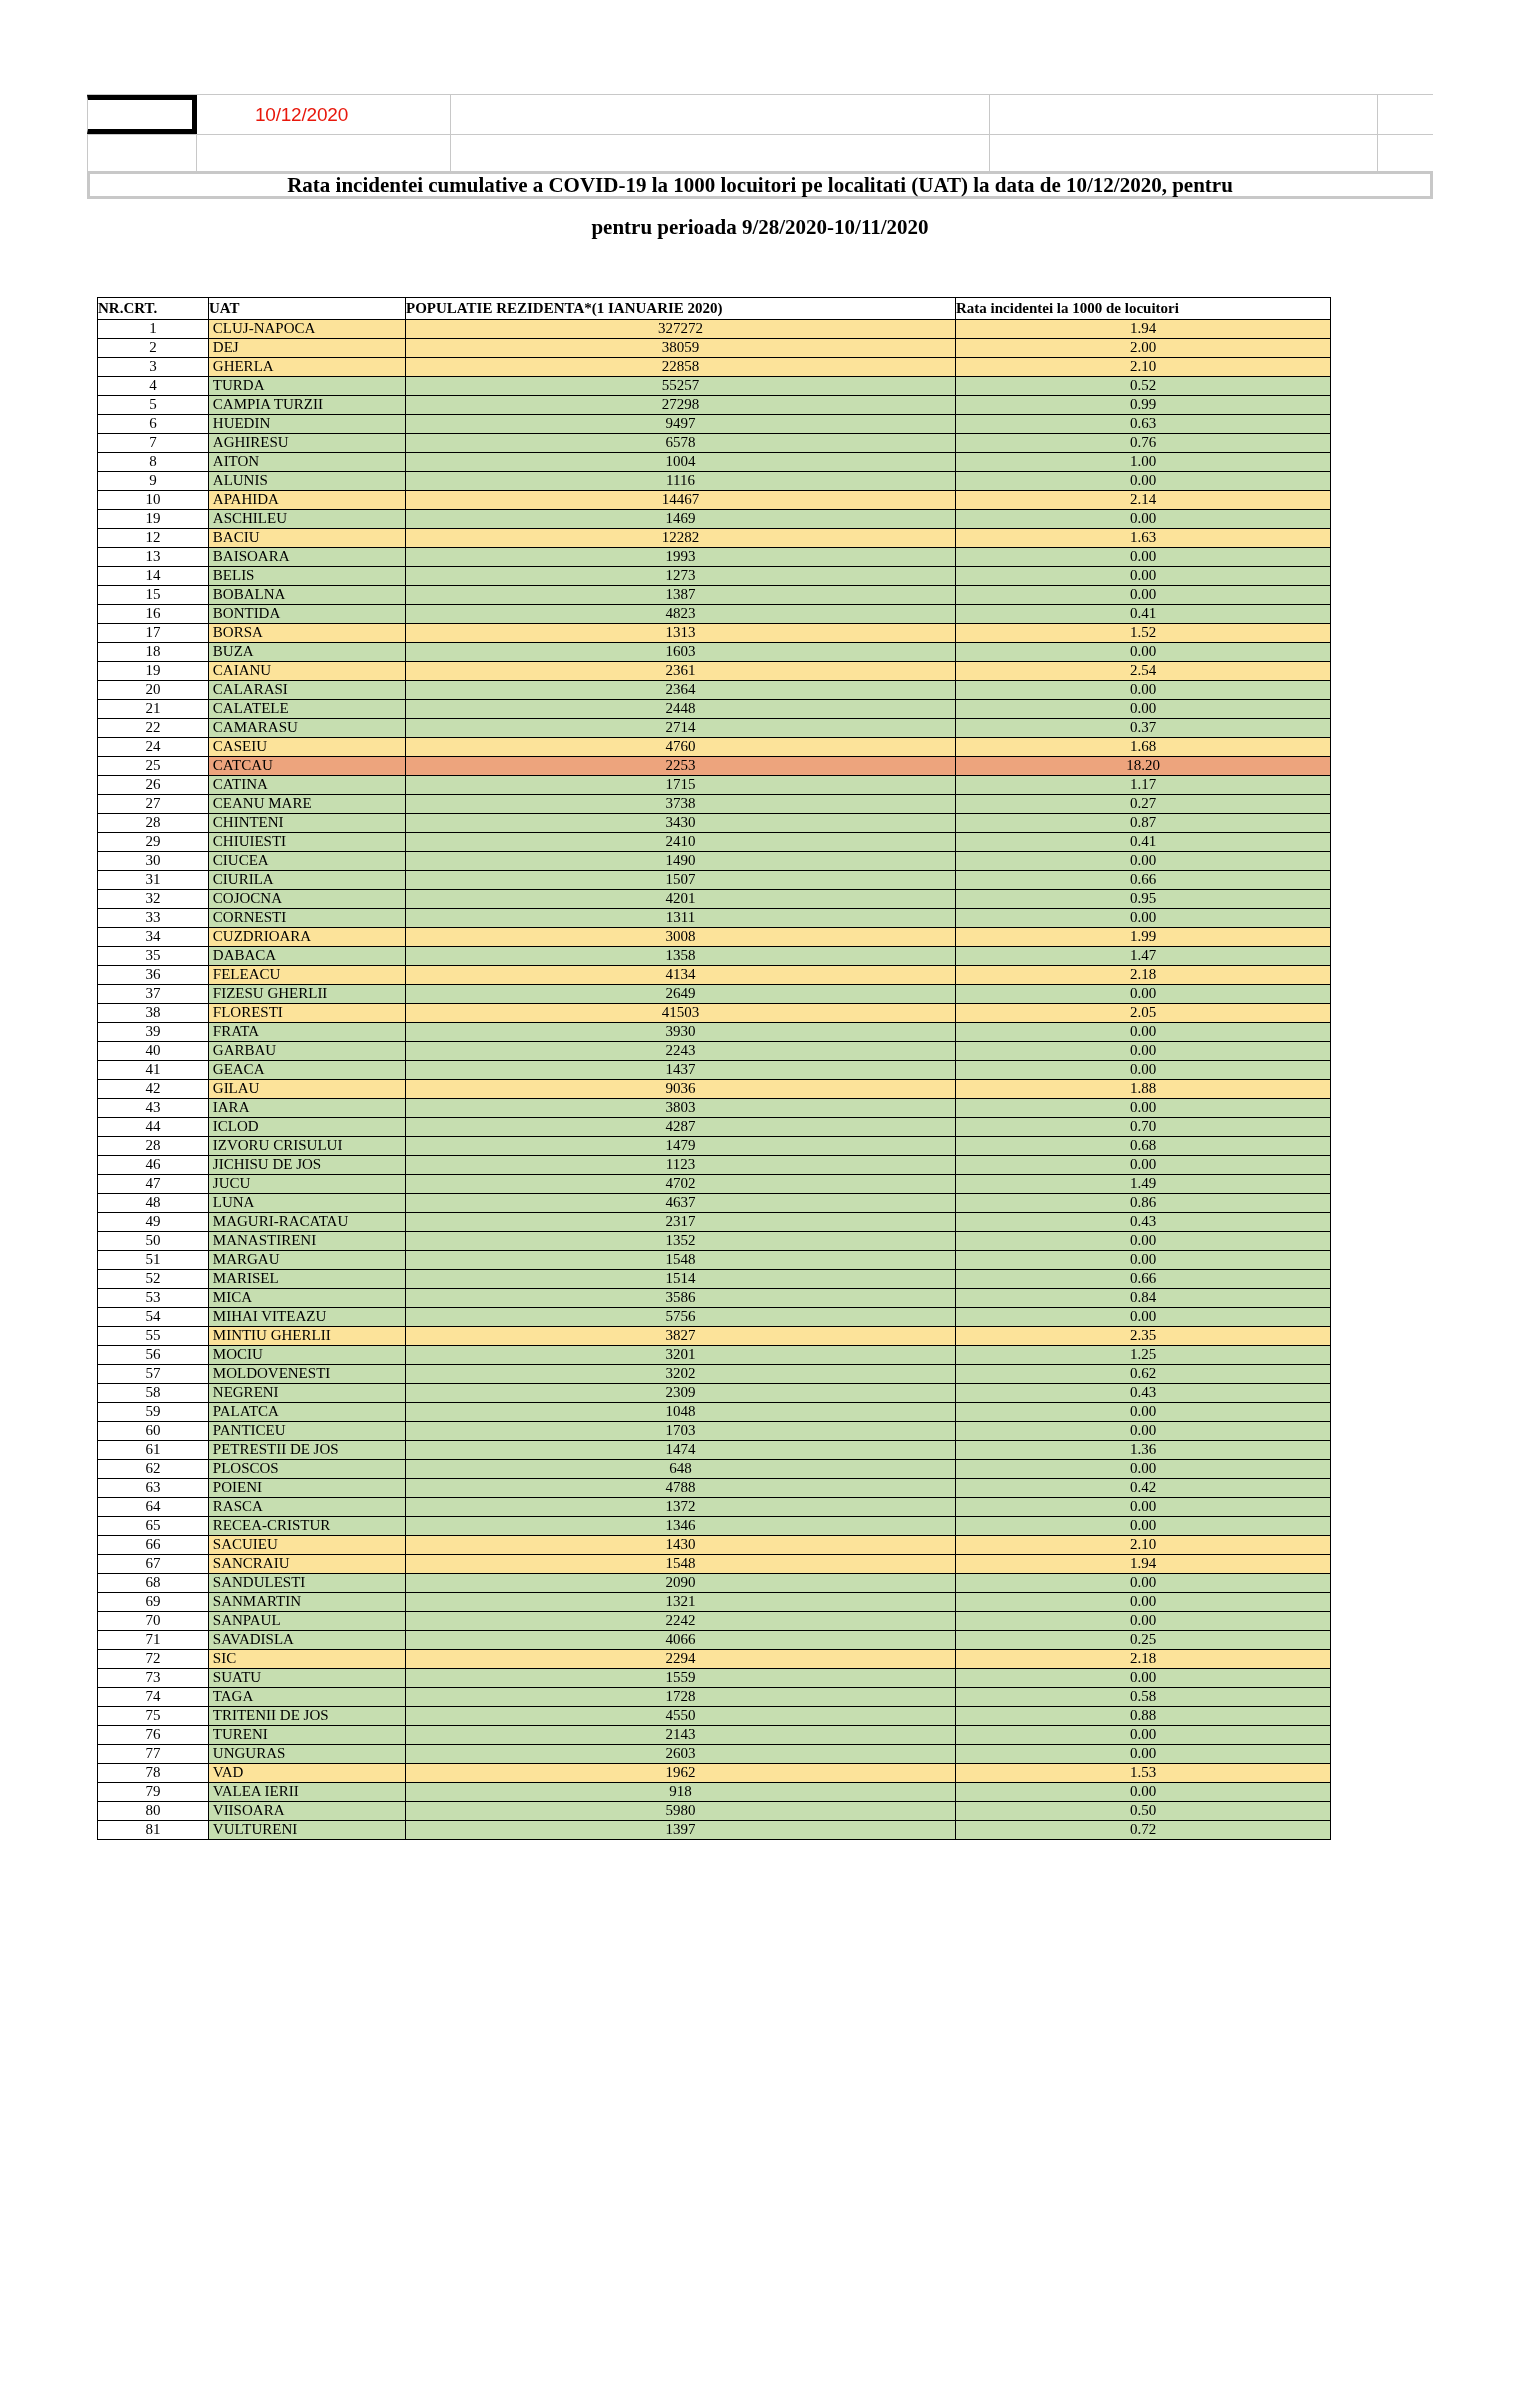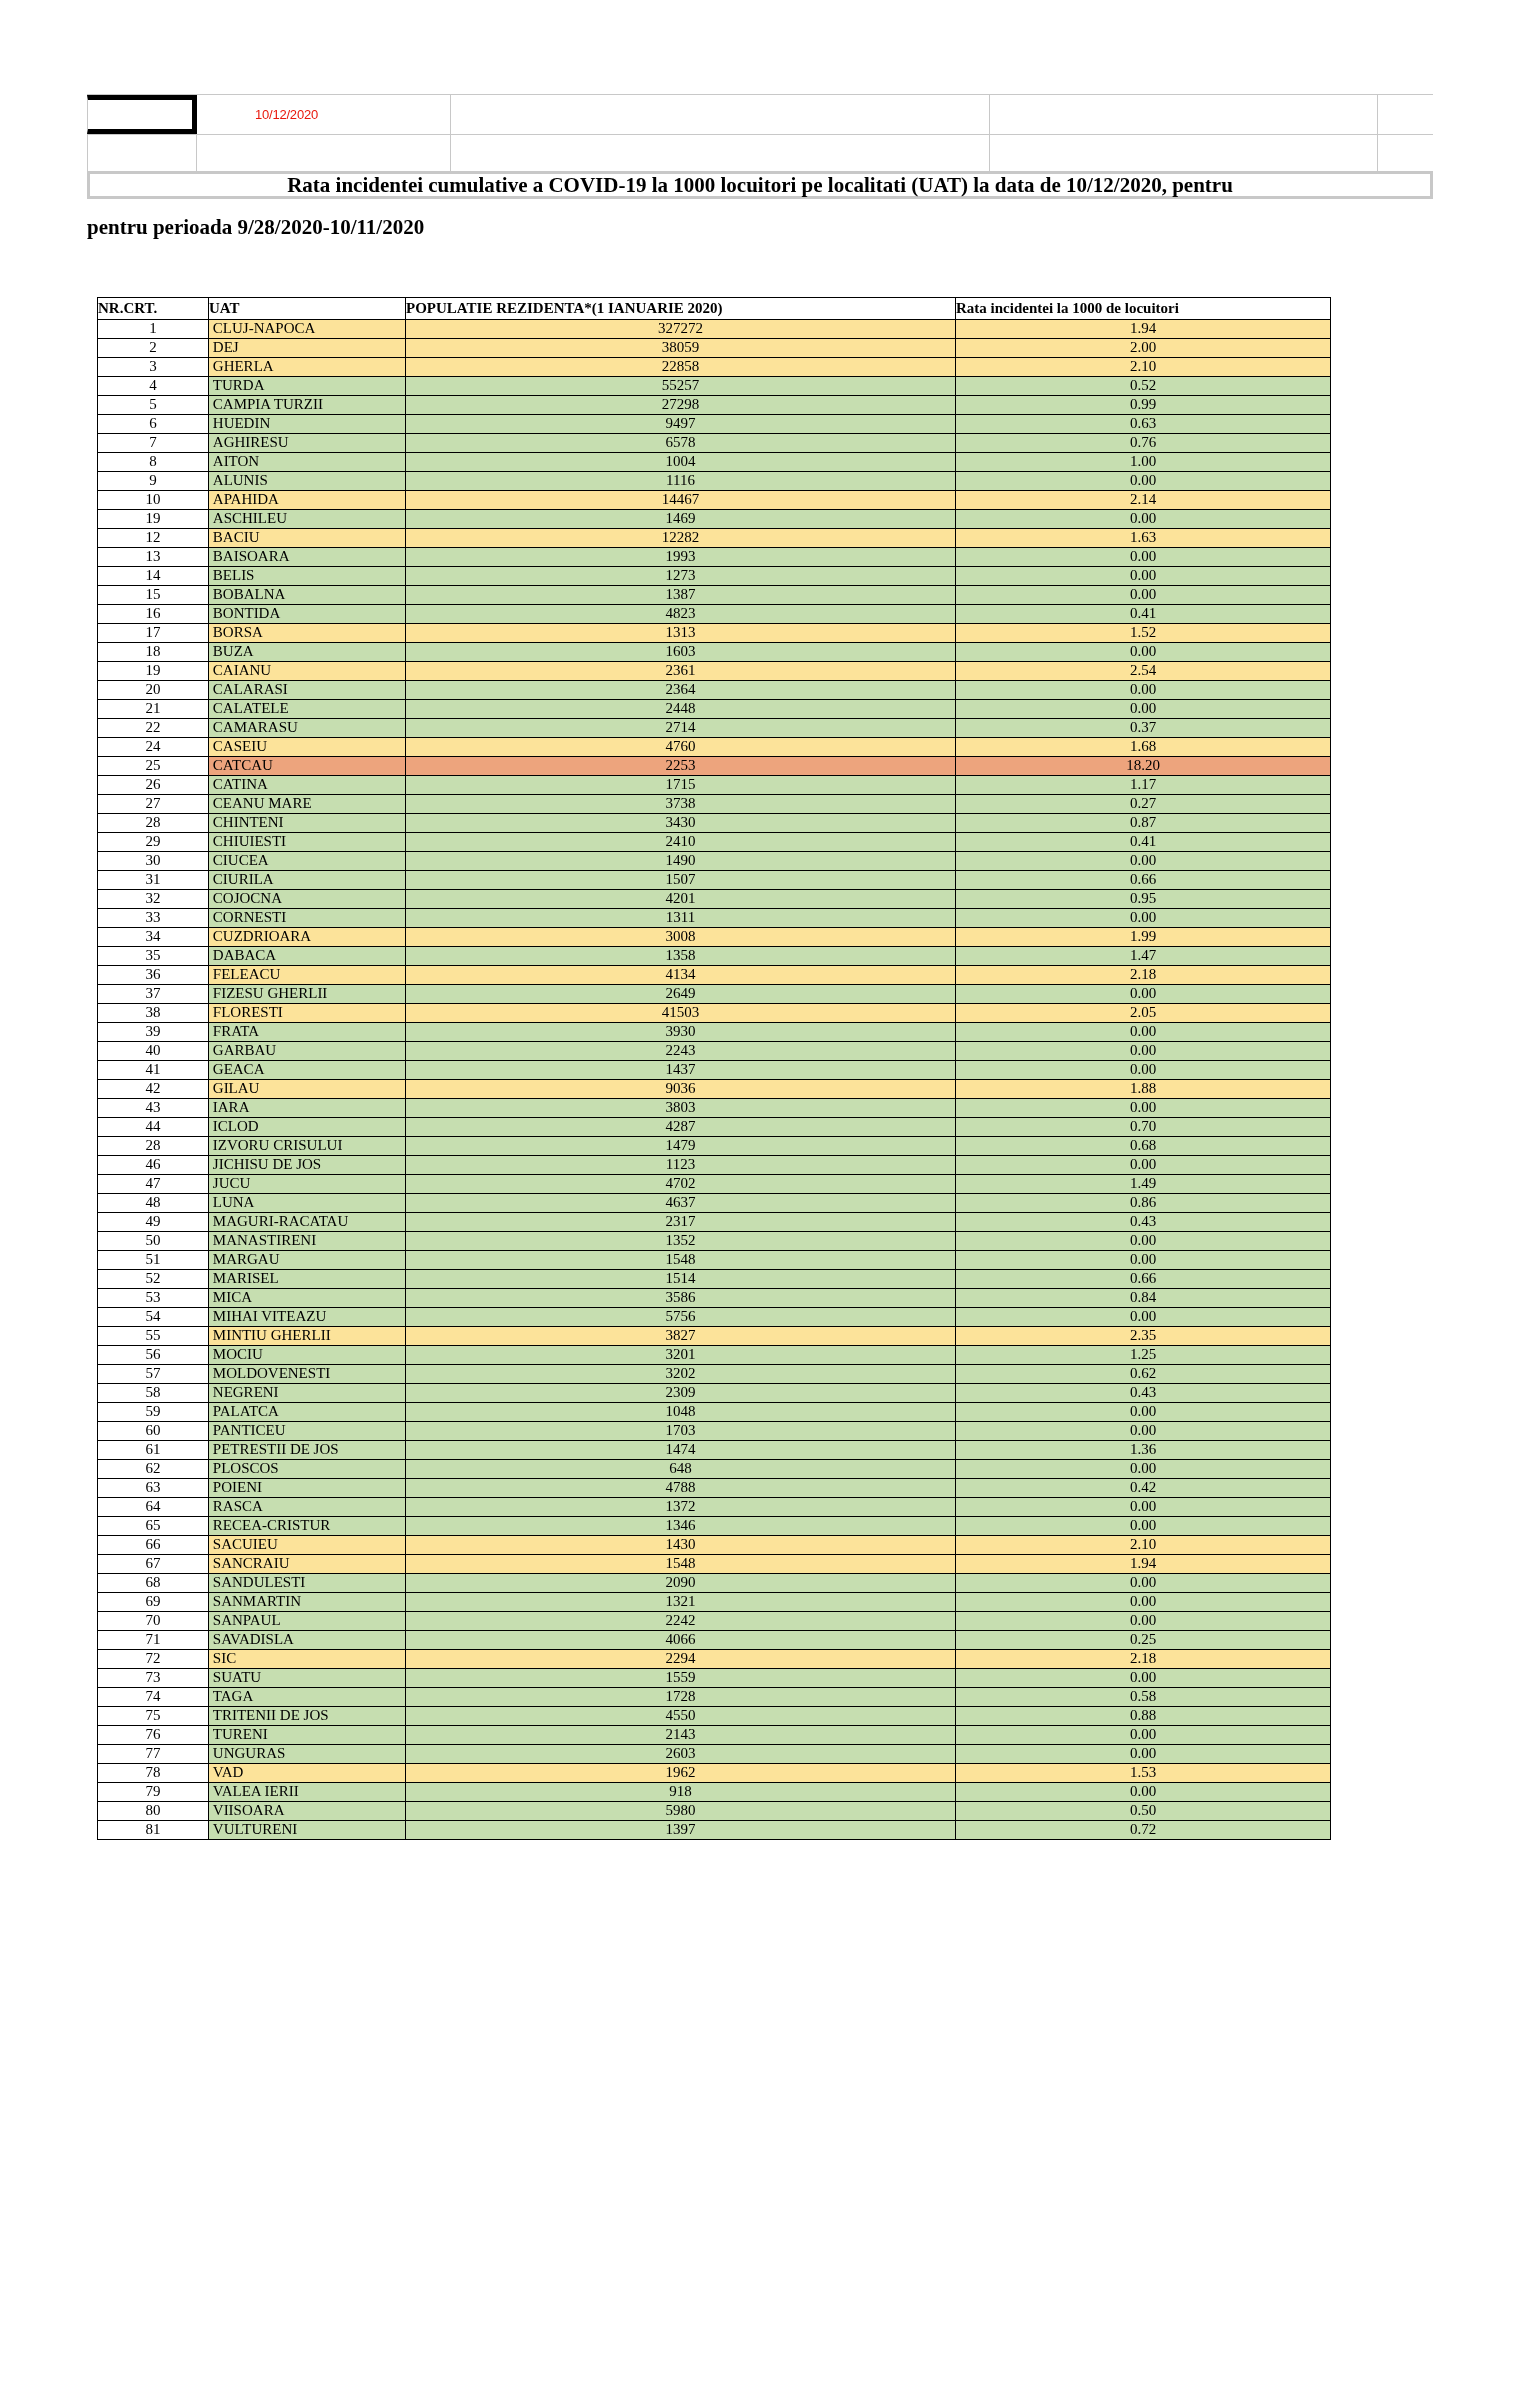--- a/index.html
+++ b/index.html
@@ -41,21 +41,21 @@
   .sheet-cell.c3 { width: 388px; }
   .sheet-cell.c4 { width: 55px; border-right: none; }
 
   .date-box {
     border: 5.3px solid #000000;
     box-sizing: border-box;
     background: #ffffff;
   }
   .date-text {
     color: #e8180c;
-    font-size: 13px;
+    font-size: 19px;
     font-family: "Liberation Sans", "DejaVu Sans", sans-serif;
     padding-left: 58px;
     letter-spacing: -0.2px;
   }
 
   
   .title-band {
     position: absolute;
     left: 87px;
     top: 171px;
@@ -75,21 +75,21 @@
     font-size: 21px;
     font-weight: bold;
     color: #000000;
     white-space: nowrap;
   }
   .title-line2 {
     position: absolute;
     left: 87px;
     top: 215px;
     width: 1346px;
-    text-align: left;
+    text-align: center;
     font-size: 21px;
     font-weight: bold;
     color: #000000;
   }
 
   
   .data-table {
     position: absolute;
     left: 97px;
     top: 297px;

